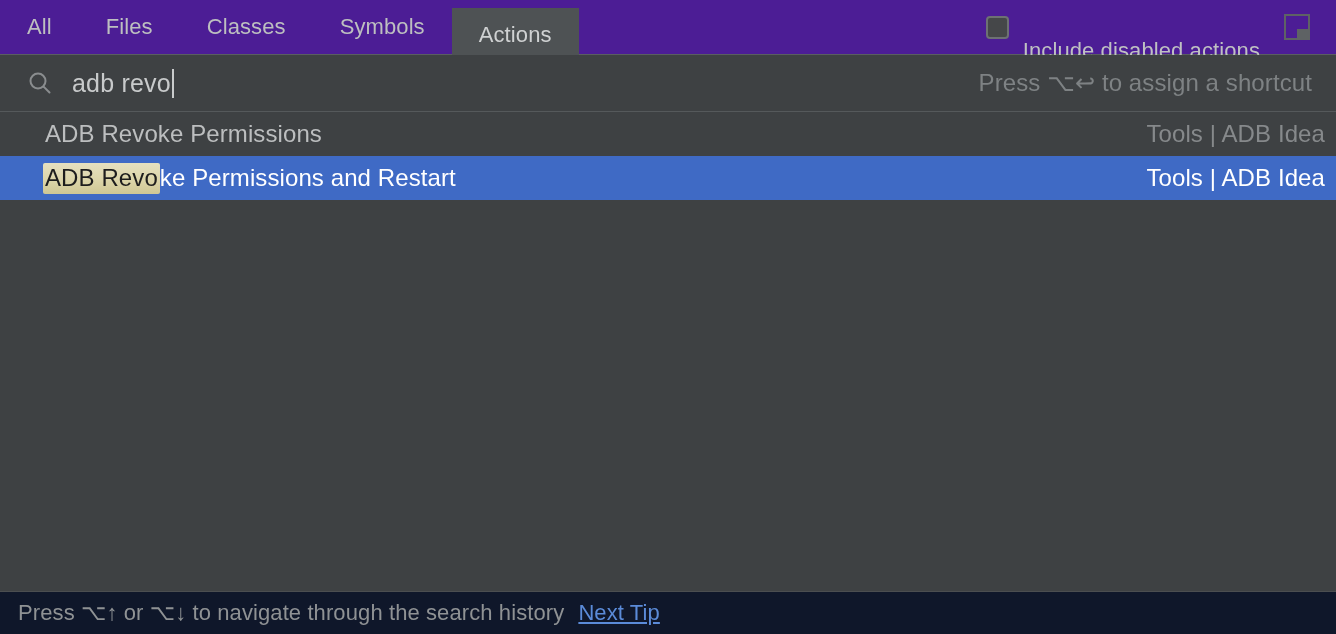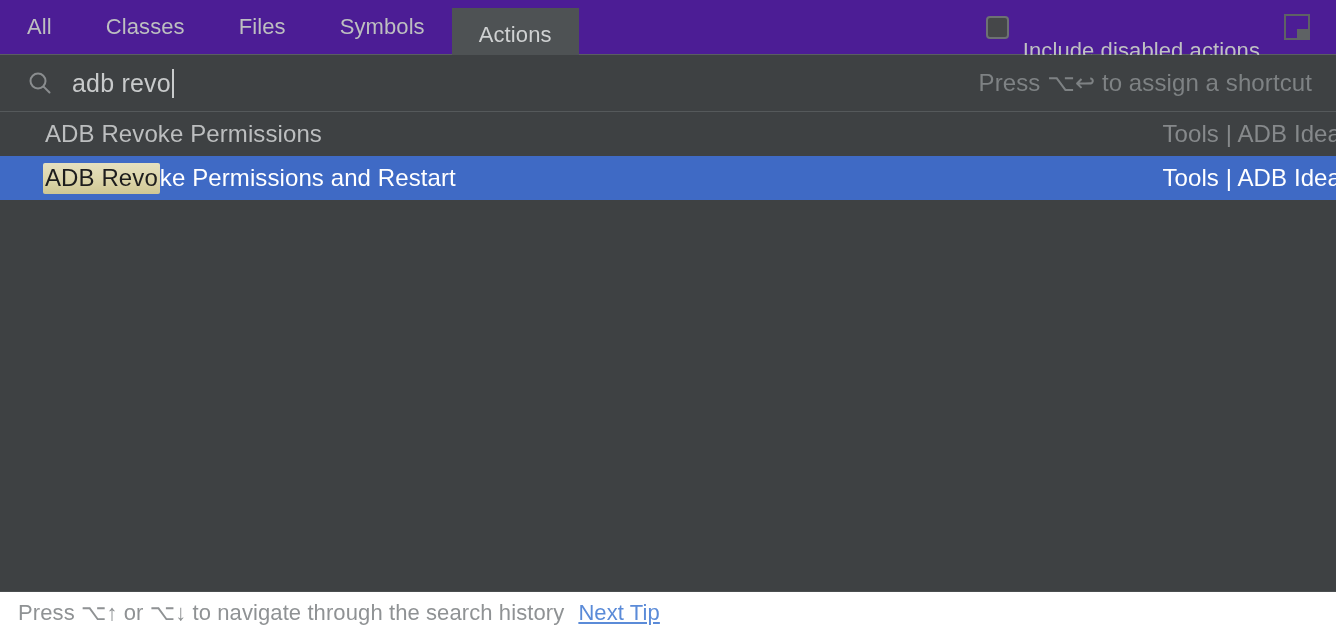--- a/index.html
+++ b/index.html
@@ -158,21 +158,21 @@
     flex: 1 1 auto;
     background: #3e4143;
     overflow: hidden;
     position: relative;
   }
   .row {
     position: relative;
     height: 44px;
     display: flex;
     align-items: center;
-    padding: 0 0 0 45px;
+    padding: 0 16px 0 45px;
     box-sizing: border-box;
     overflow: hidden;
     white-space: nowrap;
   }
   .row .title {
     font-size: 24px;
     color: #bcbebf;
     letter-spacing: 0.1px;
     display: flex;
     align-items: baseline;
@@ -196,21 +196,21 @@
     color: #1d1d1d;
     border-radius: 2px;
     padding: 1px 2px 2px 2px;
     margin-left: -2px;
   }
 
   
   .footer {
     flex: 0 0 43px;
     height: 43px;
-    background: #ffffff;
+    background: #0f172a;
     border-top: 1px solid #4b4e50;
     display: flex;
     align-items: center;
     box-sizing: border-box;
     padding-left: 18px;
   }
   .footer-text {
     font-size: 22px;
     color: #8f9294;
     letter-spacing: 0.1px;
@@ -230,24 +230,24 @@
 <body>
 
 <div id="popup">
 
   <div class="tabbar">
     <div class="tabs">
       <div class="tab">
         <span>All</span>
       </div>
       <div class="tab">
+        <span>Files</span>
+      </div>
+      <div class="tab">
         <span>Classes</span>
-      </div>
-      <div class="tab">
-        <span>Files</span>
       </div>
       <div class="tab">
         <span>Symbols</span>
       </div>
       <div class="tab active">
         <span>Actions</span>
       </div>
     </div>
 
     <div class="tabbar-right">

